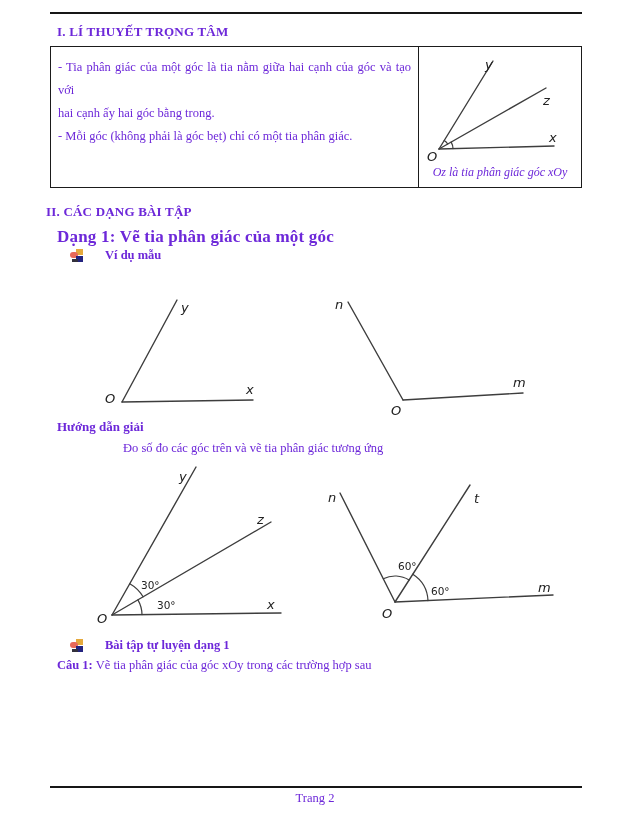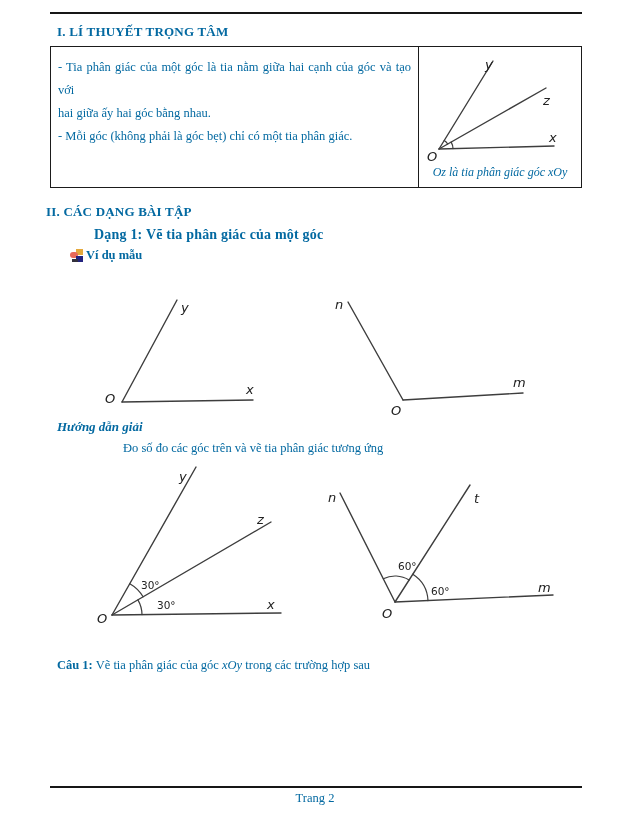--- a/index.html
+++ b/index.html
@@ -1,44 +1,44 @@
 <!DOCTYPE html>
 <html><head>
 <meta charset="utf-8">
 <style>
   html,body{margin:0;padding:0;background:#ffffff;}
   .page{
     position:relative;width:628px;height:829px;background:#ffffff;overflow:hidden;
-    font-family:"Liberation Serif","DejaVu Serif",serif;color:#0369a1;
+    font-family:"Liberation Serif","DejaVu Serif",serif;color:#6d28d9;
   }
   .abs{position:absolute;}
   .rule{position:absolute;height:2px;background:#161616;}
   .h-bold{font-weight:bold;font-size:13px;letter-spacing:.2px;}
   .body-txt{font-size:12.5px;}
   .bold{font-weight:bold;}
-  .italic{font-style:italic;}
+  .italic{}
   
   .def-table{
     position:absolute;left:50px;top:46px;width:532px;height:142px;
     border:1.5px solid #1b1b1b;box-sizing:border-box;display:flex;
   }
   .def-left{
     width:368px;box-sizing:border-box;border-right:1.5px solid #1b1b1b;
     padding:6px 7px 0 7px;
   }
   .def-title{text-align:center;font-weight:bold;font-size:13px;line-height:16px;}
   .def-line{font-size:12.5px;line-height:23px;}
   .def-line.just{text-align:justify;text-align-last:justify;}
   .def-right{position:relative;flex:1;}
   .def-caption{
     position:absolute;left:0;right:0;bottom:7px;text-align:center;
     font-style:italic;font-size:12px;white-space:nowrap;
   }
   
-  .bullet-row{position:absolute;display:flex;align-items:center;gap:3px;}
+  .bullet-row{position:absolute;display:flex;align-items:center;gap:22px;}
   .mini-icon{position:relative;width:13px;height:13px;flex:0 0 13px;}
   .mini-icon .ic-yellow{position:absolute;right:0;top:0;width:7px;height:6px;background:#e5a93c;}
   .mini-icon .ic-red{position:absolute;left:0;top:3px;width:8px;height:6px;background:#e8695a;border-radius:3px;}
   .mini-icon .ic-navy{position:absolute;right:0;bottom:0;width:7px;height:6px;background:#23237f;}
   .mini-icon .ic-dark{position:absolute;left:2px;bottom:0;width:6px;height:3px;background:#33303c;}
   
   svg line, svg path{stroke:#3d3d3d;stroke-width:1.4;fill:none;stroke-linecap:round;}
   svg path.arc{stroke-width:1.2;}
   .dlbl{font:italic 13px "DejaVu Sans",sans-serif;fill:#222222;}
   .albl{font:10.5px "DejaVu Sans",sans-serif;fill:#222222;}
@@ -49,41 +49,41 @@
 
 <div class="page">
 
   <div class="rule" style="left:50px;top:12px;width:532px;"></div>
 
   <div class="abs h-bold" style="left:57px;top:24px;">I. LÍ THUYẾT TRỌNG TÂM</div>
 
   <div class="def-table">
     <div class="def-left">
       <div class="def-line just" style="margin-top:3px;">- Tia phân giác của một góc là tia nằm giữa hai cạnh của góc và tạo với</div>
-      <div class="def-line">hai giữa ấy hai góc bằng nhau.</div>
+      <div class="def-line">hai cạnh ấy hai góc bằng trong.</div>
       <div class="def-line">- Mỗi góc (không phải là góc bẹt) chỉ có một tia phân giác.</div>
     </div>
     <div class="def-right">
       <svg class="abs" style="left:2px;top:2px;" width="160" height="120" viewBox="0 0 160 120">
         <line x1="18" y1="100" x2="133" y2="97"></line>
         <line x1="18" y1="100" x2="72" y2="12"></line>
         <line x1="18" y1="100" x2="125" y2="39"></line>
         <path class="arc" d="M32,99.6 A14,14 0 0 0 30.2,93.1"></path>
         <path class="arc" d="M26.7,95 A10,10 0 0 0 23.2,91.5"></path>
         <text class="dlbl" x="6" y="112">O</text>
         <text class="dlbl" x="128" y="93">x</text>
         <text class="dlbl" x="64" y="20">y</text>
         <text class="dlbl" x="122" y="56">z</text>
       </svg>
       <div class="def-caption">Oz là tia phân giác góc xOy</div>
     </div>
   </div>
 
   <div class="abs h-bold" style="left:46px;top:204px;">II. CÁC DẠNG BÀI TẬP</div>
-  <div class="abs h-bold" style="left:57px;top:227px;font-size:14px;margin-left:37px;">Dạng 1: Vẽ tia phân giác của một góc</div>
+  <div class="abs h-bold" style="left:57px;top:227px;font-size:17px;">Dạng 1: Vẽ tia phân giác của một góc</div>
 
   <div class="bullet-row" style="left:70px;top:248px;">
     <span class="mini-icon">
       <span class="ic-yellow"></span>
       <span class="ic-red"></span>
       <span class="ic-navy"></span>
       <span class="ic-dark"></span>
     </span>
     <span class="bold" style="font-size:12.5px;">Ví dụ mẫu</span>
   </div>
@@ -129,20 +129,29 @@
     <path class="arc" d="M91.1,122.1 A26,26 0 0 0 65.3,120.8"></path>
     <path class="arc" d="M110,142.6 A33,33 0 0 0 94.8,116.2"></path>
     <text class="dlbl" x="64" y="160">O</text>
     <text class="dlbl" x="220" y="134">m</text>
     <text class="dlbl" x="10" y="44">n</text>
     <text class="dlbl" x="156" y="45">t</text>
     <text class="albl" x="80" y="112">60°</text>
     <text class="albl" x="113" y="137">60°</text>
   </svg>
 
+  <div class="bullet-row" style="left:70px;top:638px;">
+    <span class="mini-icon">
+      <span class="ic-yellow"></span>
+      <span class="ic-red"></span>
+      <span class="ic-navy"></span>
+      <span class="ic-dark"></span>
+    </span>
+    <span class="bold" style="font-size:12.5px;">Bài tập tự luyện dạng 1</span>
+  </div>
 
   <div class="abs body-txt" style="left:57px;top:658px;">
     <span class="bold">Câu 1:</span><span> Vẽ tia phân giác của góc </span><span class="italic">xOy</span><span> trong các trường hợp sau</span>
   </div>
 
   <div class="rule" style="left:50px;top:786px;width:532px;"></div>
   <div class="footer-row">Trang 2</div>
 
 </div>
 

